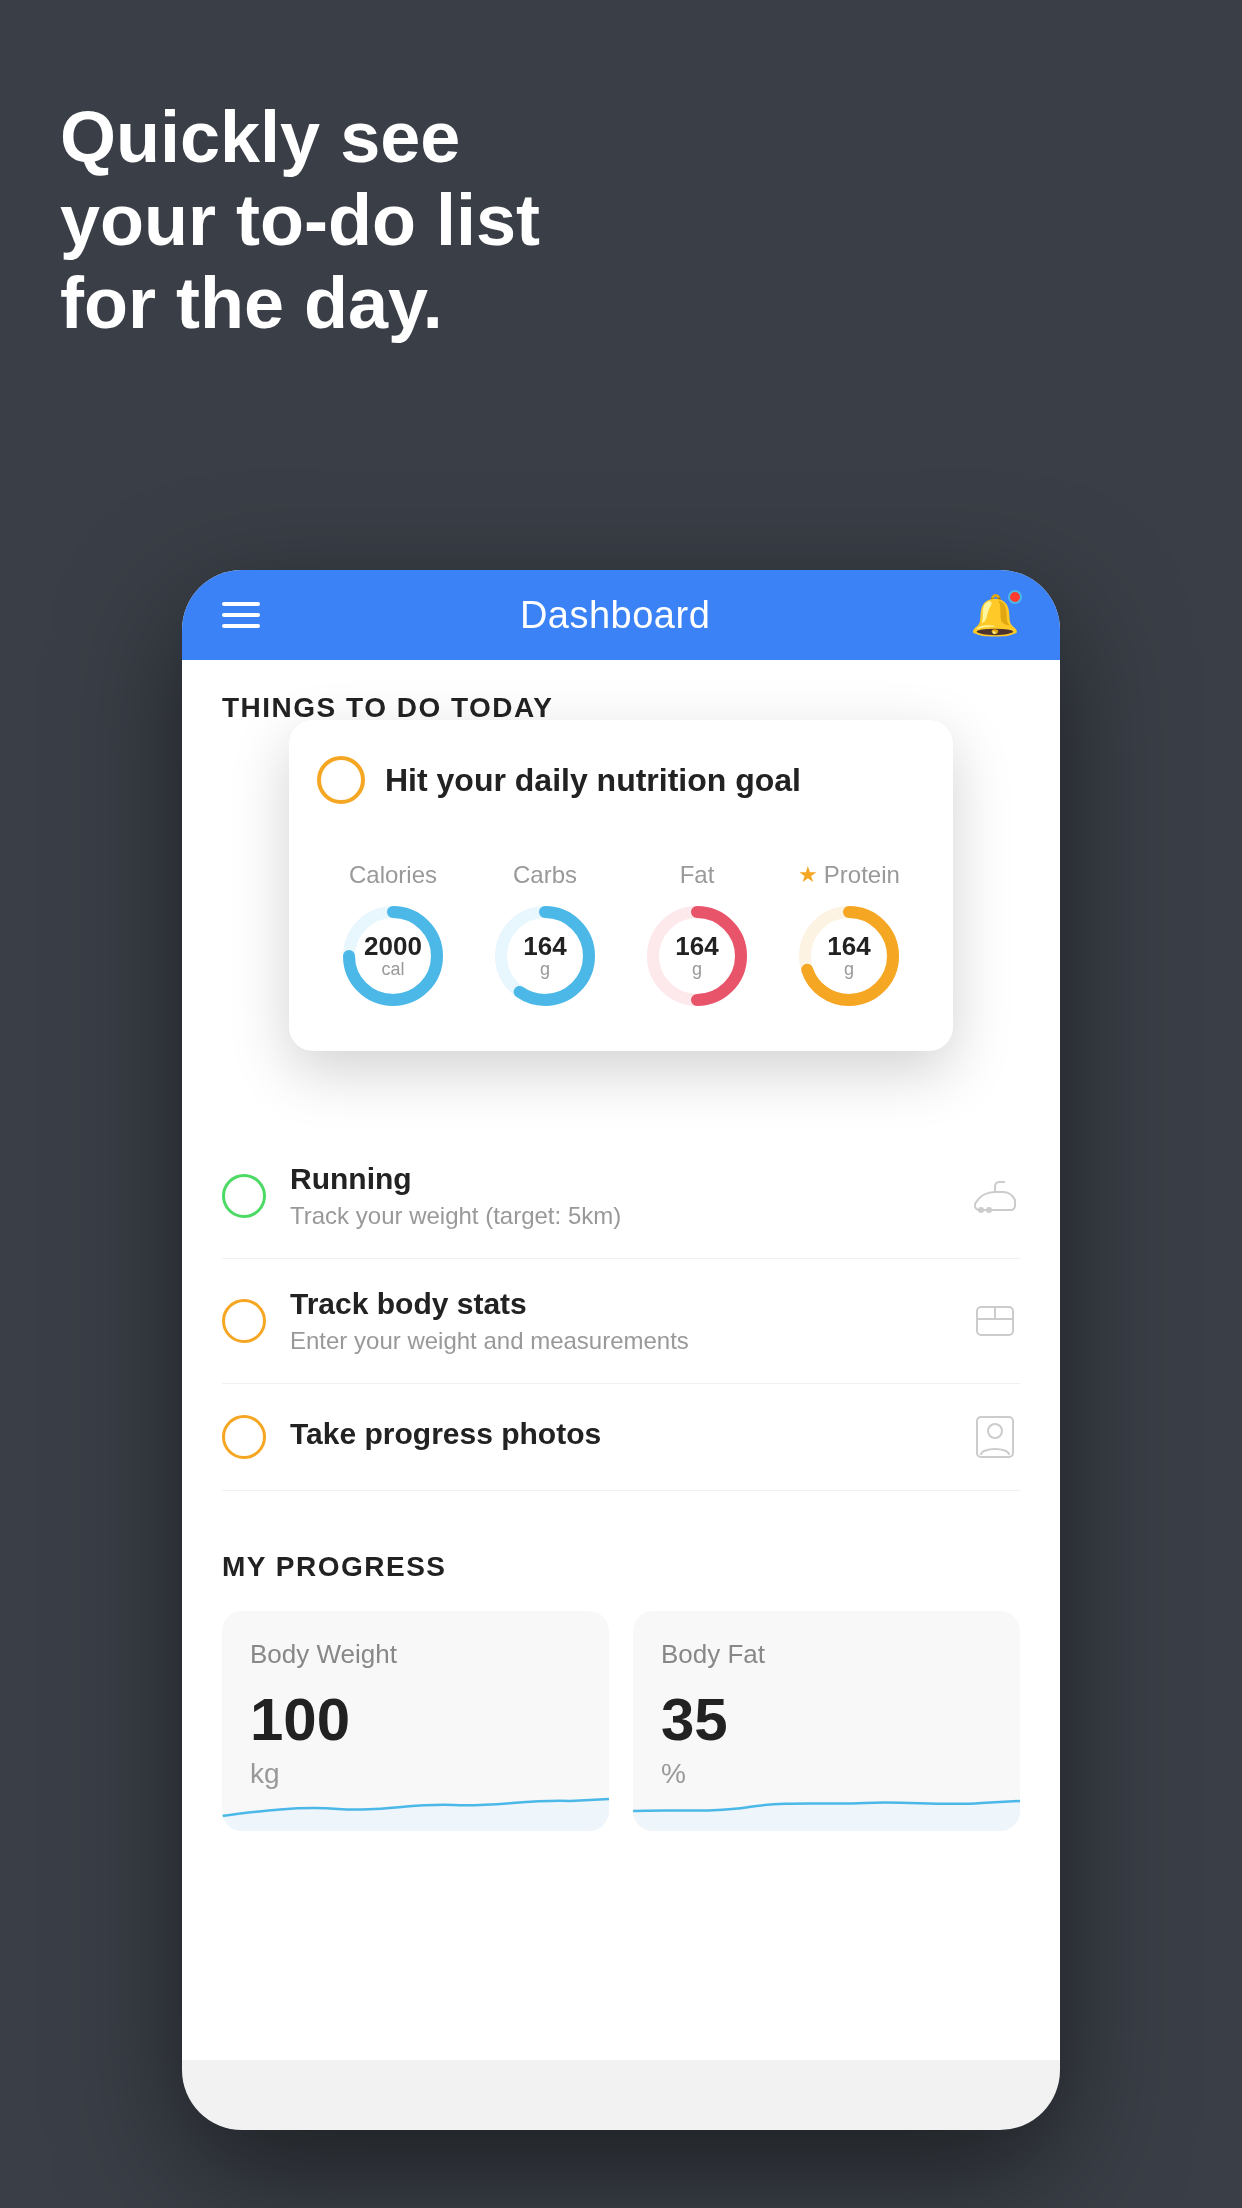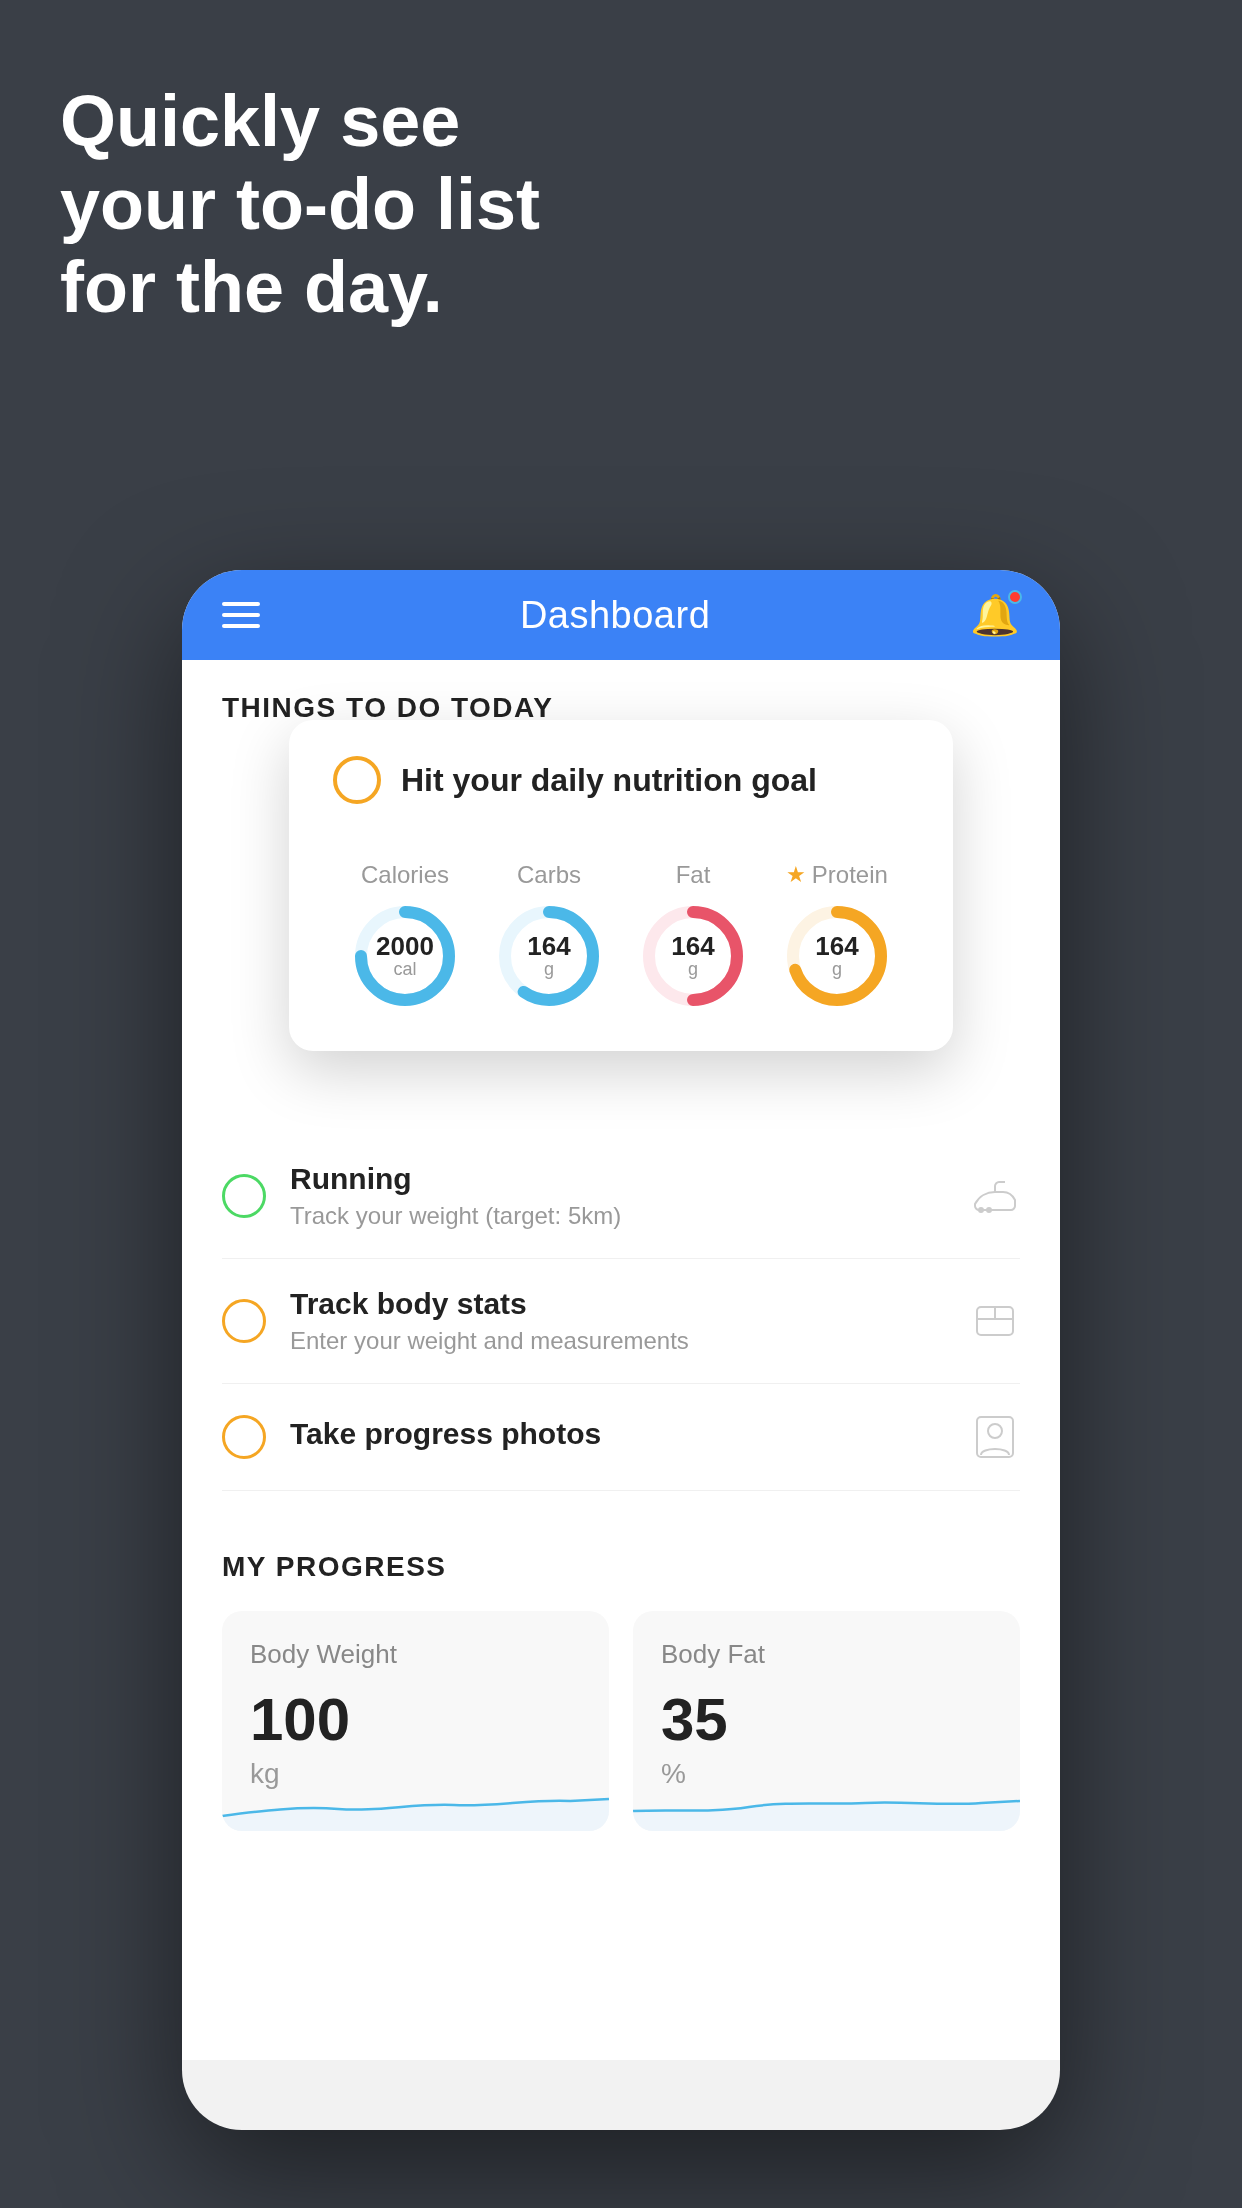--- a/index.html
+++ b/index.html
@@ -8,21 +8,21 @@
       width: 1242px;
       height: 2208px;
       background: #3a3f47;
       font-family: -apple-system, BlinkMacSystemFont, 'Helvetica Neue', sans-serif;
       overflow: hidden;
       position: relative;
     }
 
     .bg-headline {
       position: absolute;
-      top: 80px;
+      top: 96px;
       left: 60px;
       color: #ffffff;
       font-size: 72px;
       font-weight: 800;
       line-height: 1.15;
       z-index: 1;
     }
 
     
     .phone {
@@ -168,21 +168,21 @@
     
     .floating-card {
       position: absolute;
       top: 60px;
       left: 50%;
       transform: translateX(-50%);
       width: 664px;
       background: #fff;
       border-radius: 24px;
       box-shadow: 0 20px 60px rgba(0,0,0,0.18);
-      padding: 36px 44px 40px;
+      padding: 36px 28px 40px;
       z-index: 10;
     }
 
     .card-title-row {
       display: flex;
       align-items: center;
       gap: 20px;
       margin-bottom: 32px;
     }
 

